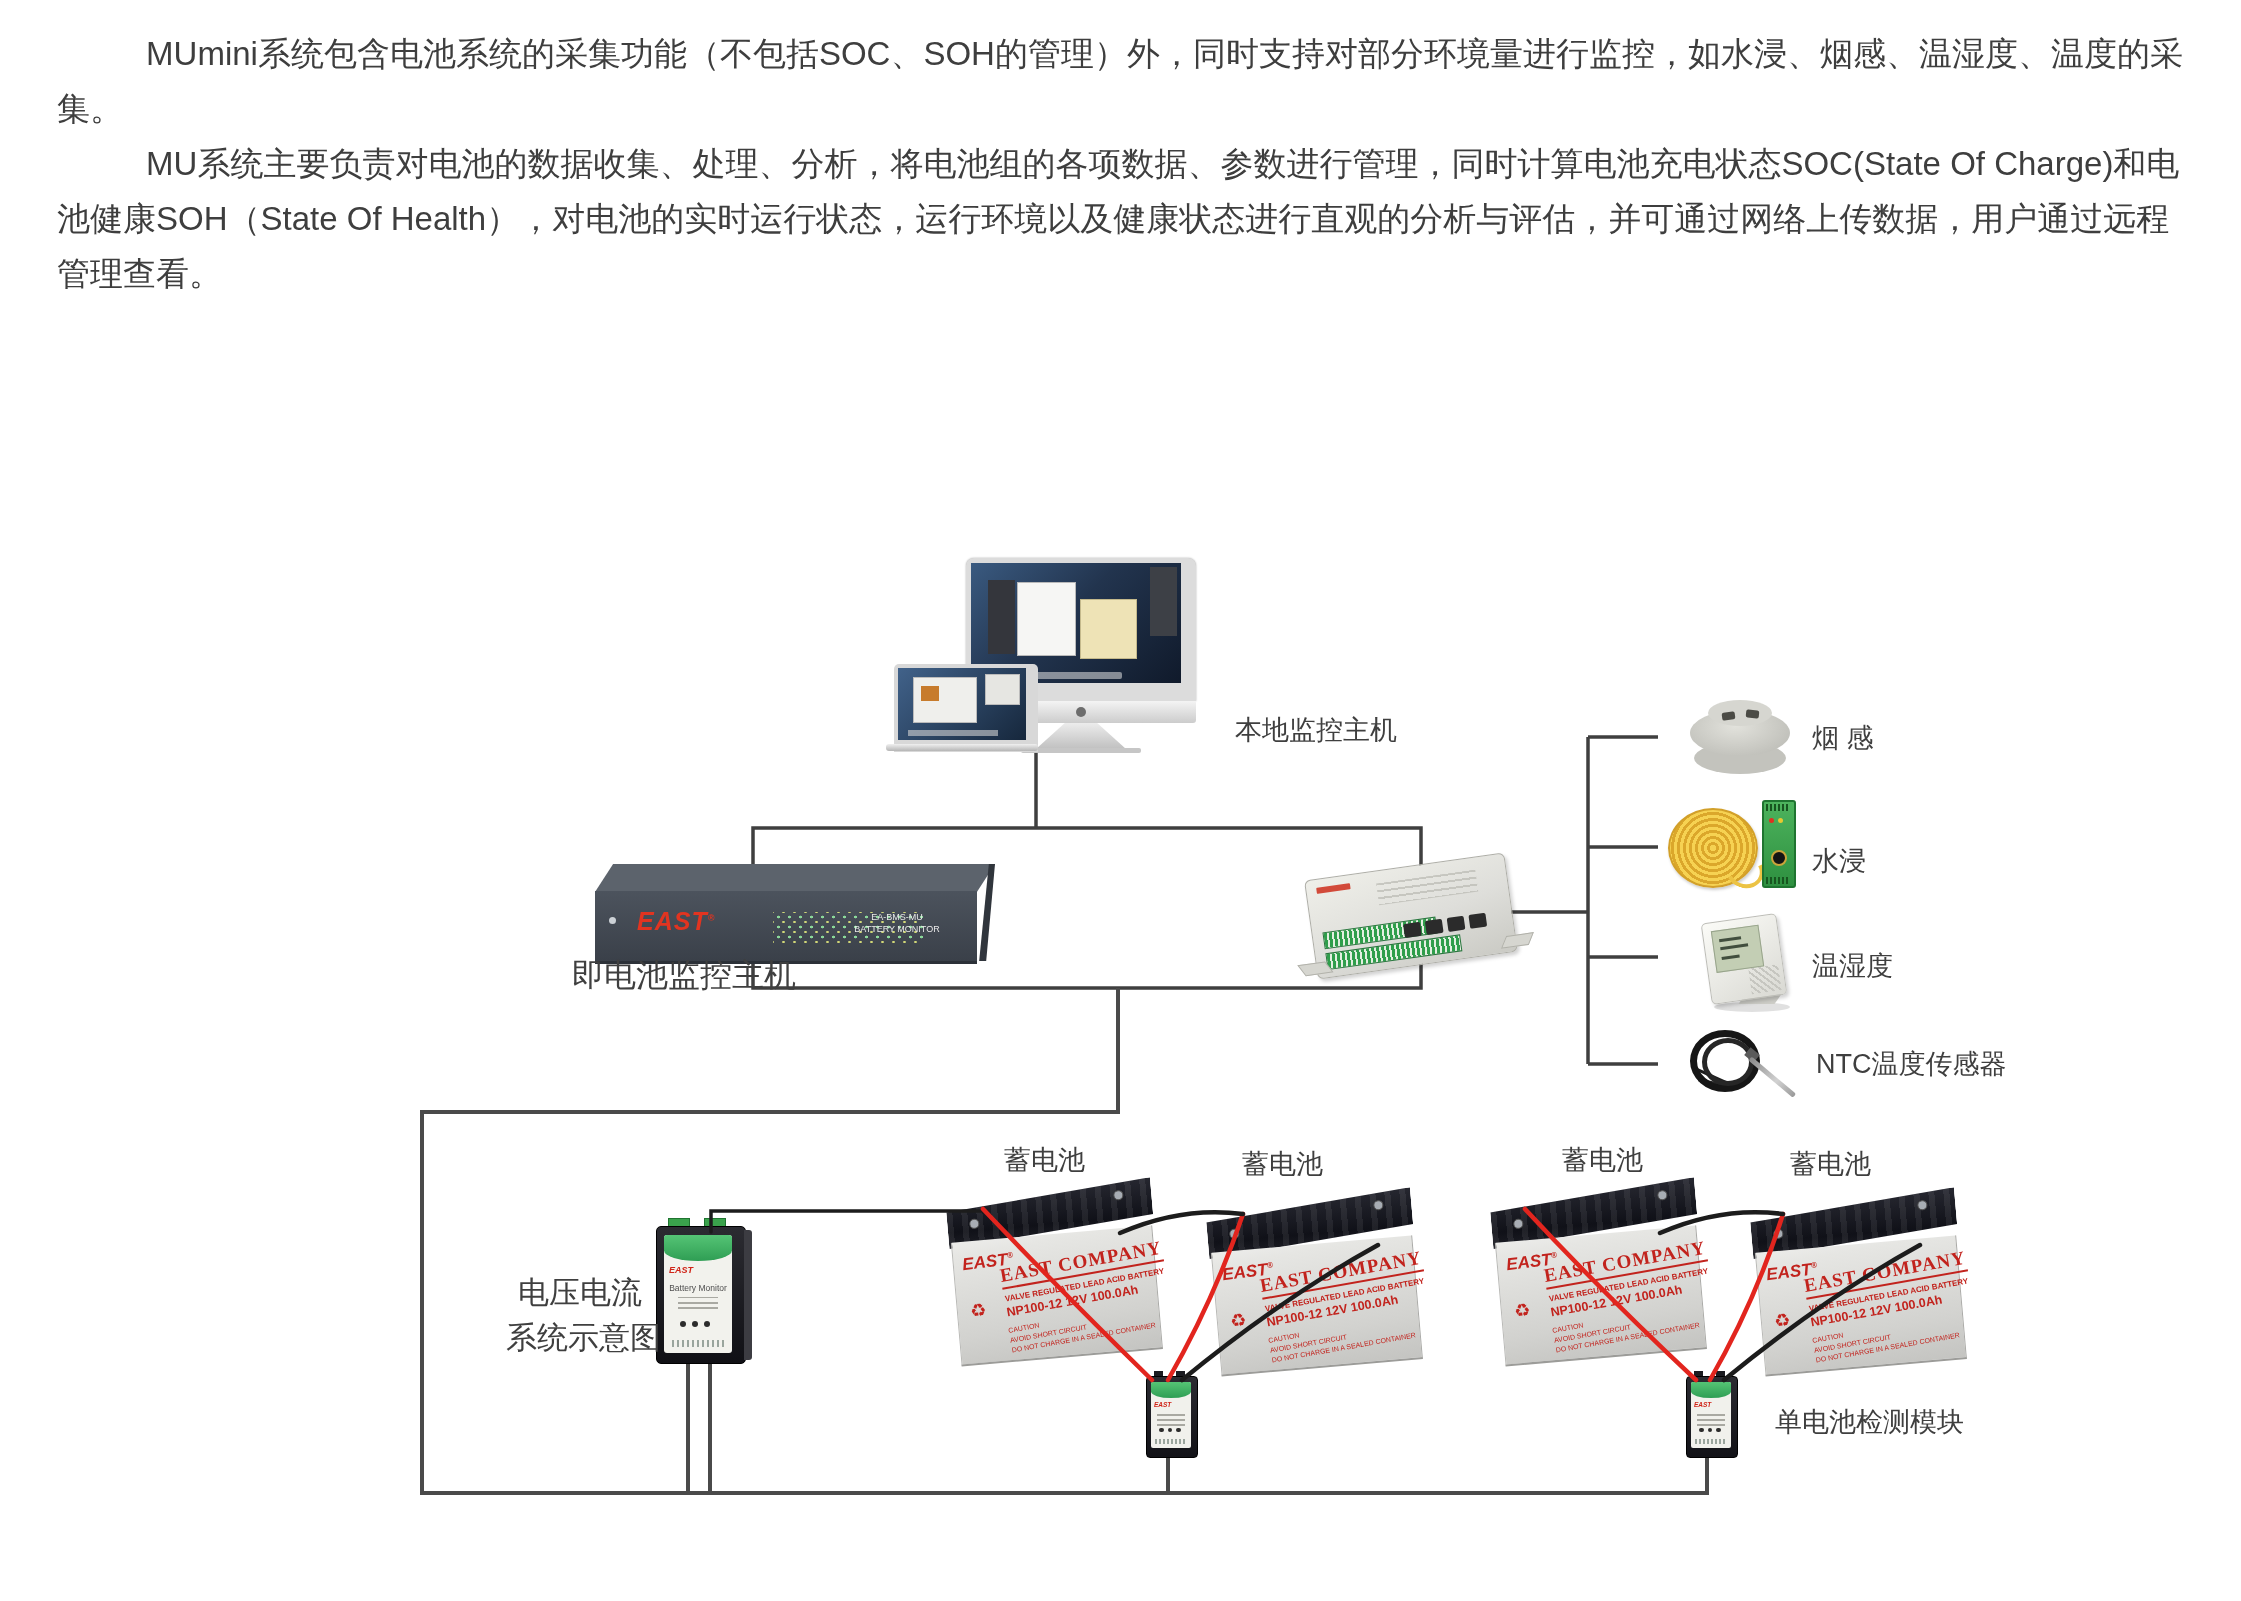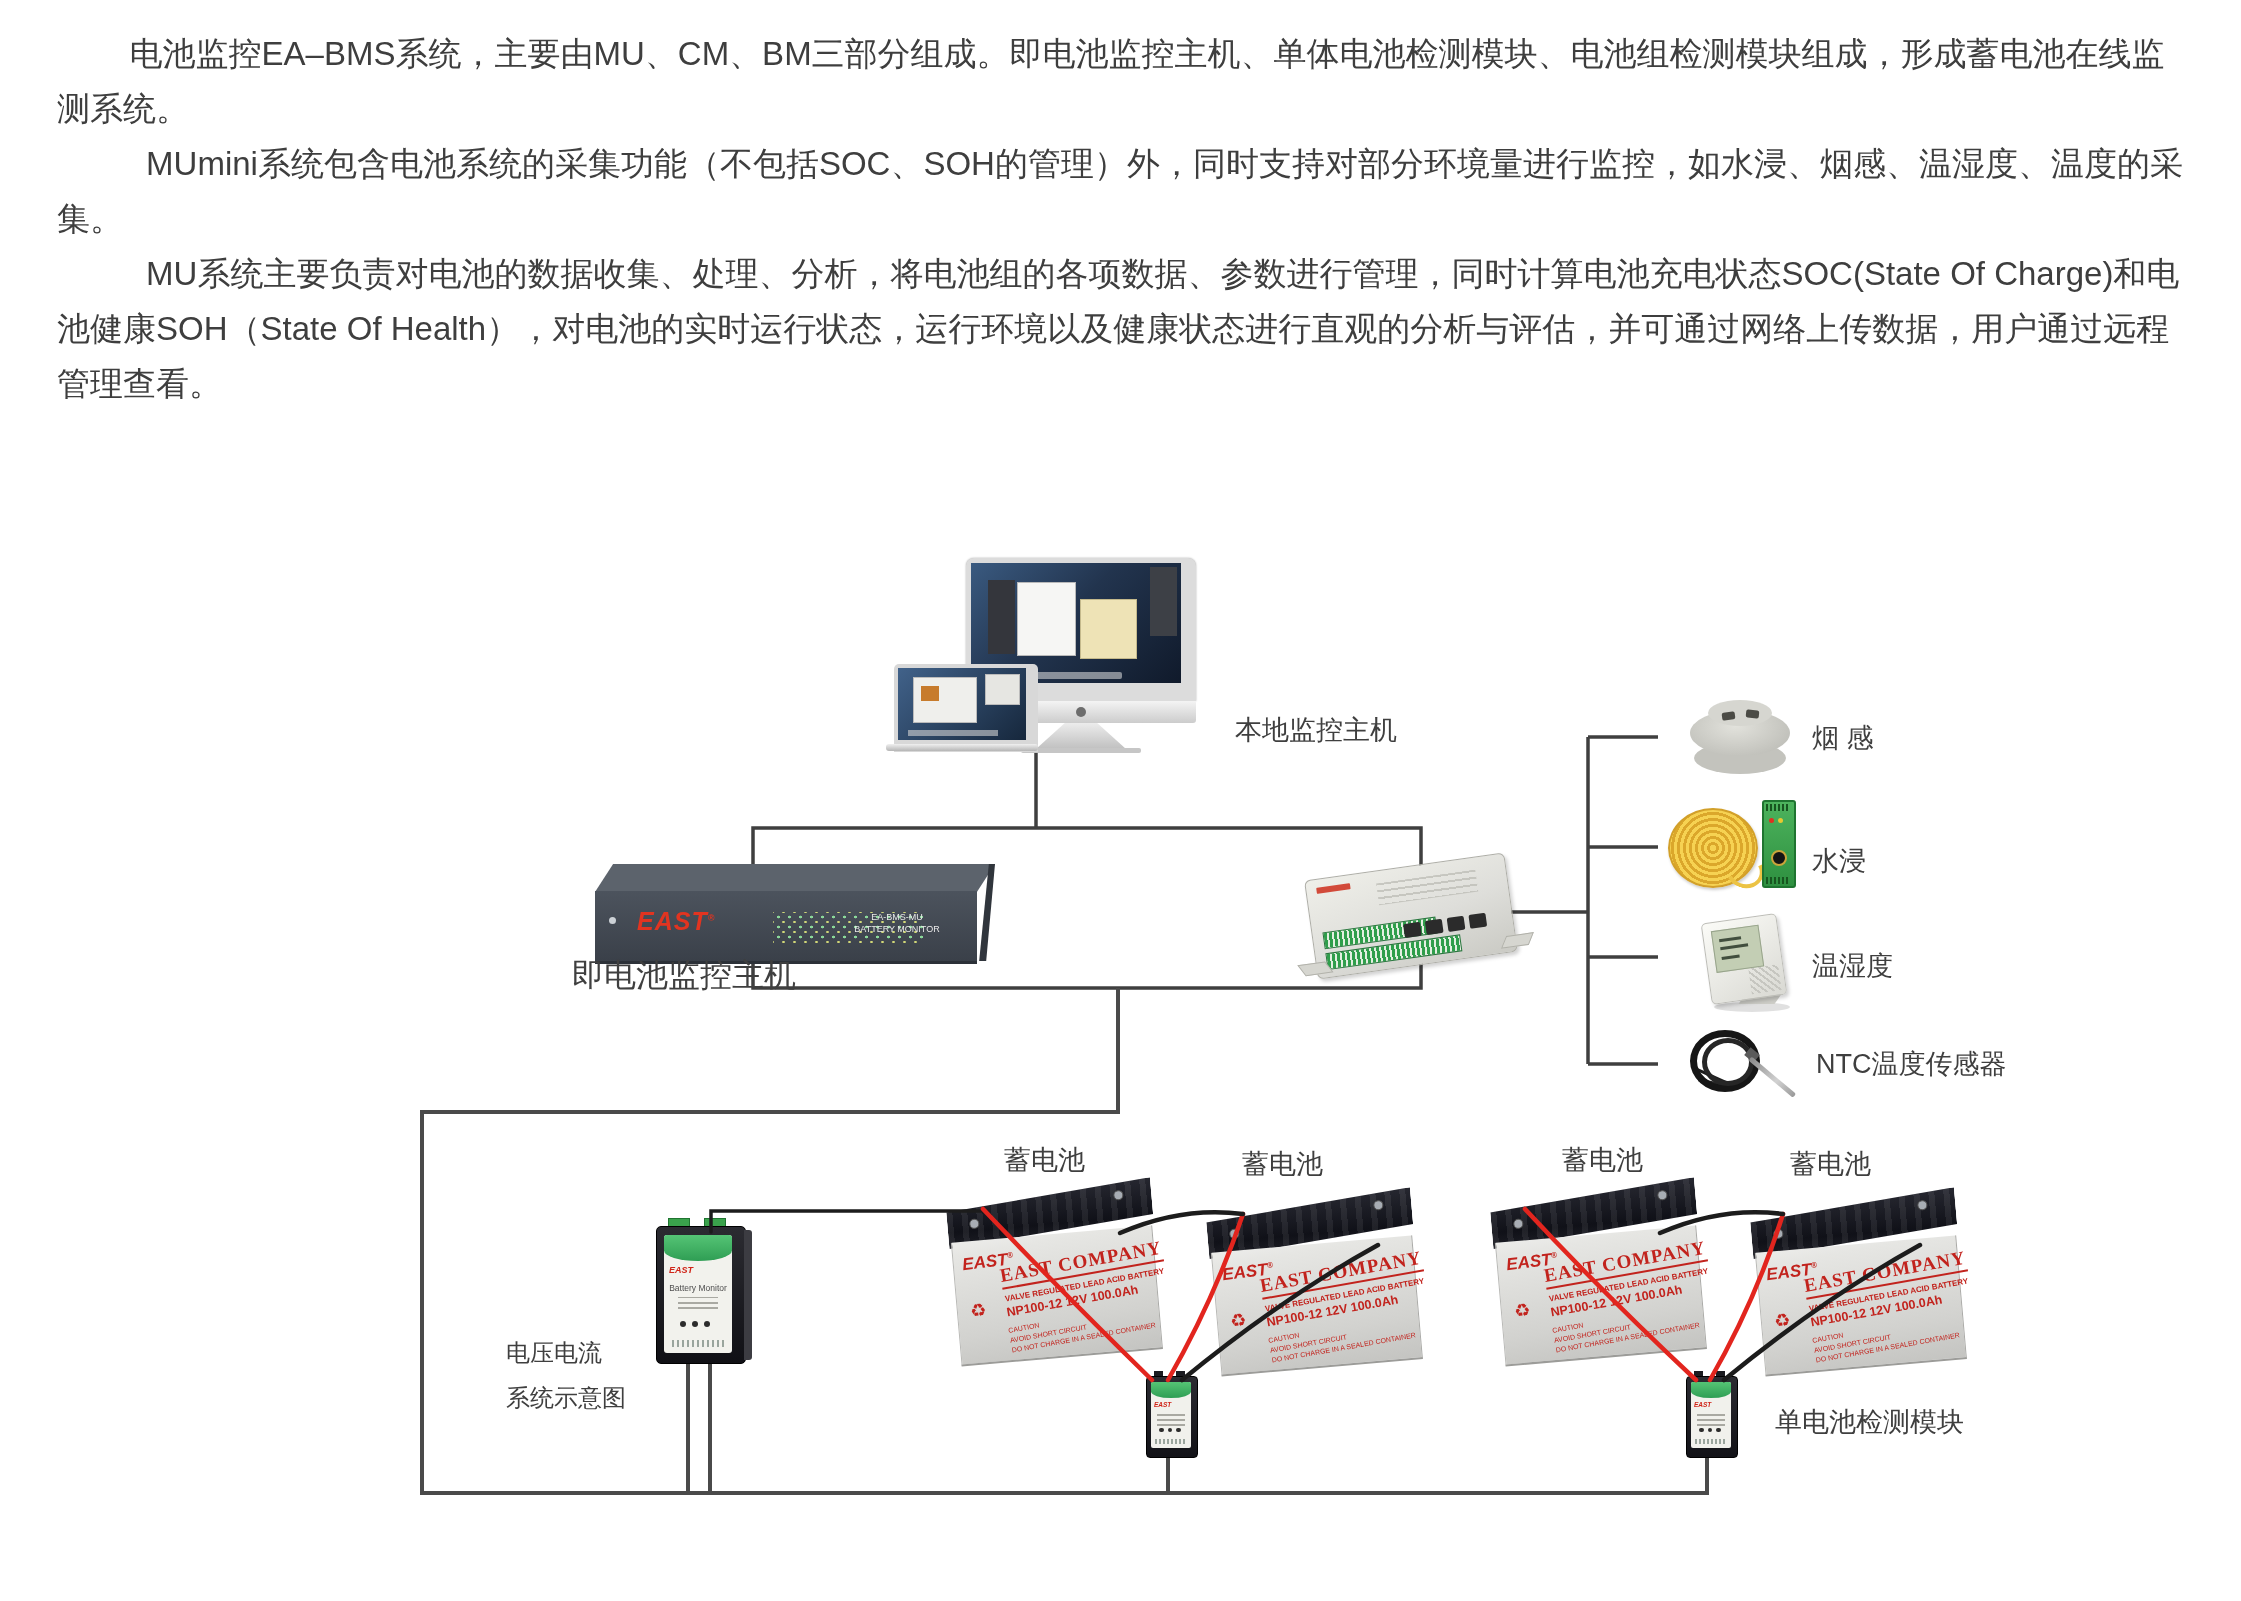--- a/index.html
+++ b/index.html
@@ -171,30 +171,29 @@
         background:repeating-linear-gradient(90deg,#9aa59d 0 2.5px,transparent 2.5px 5px);}
   
   .lb-host{left:1235px;top:712px;}
   .lb-rack{left:572px;top:954px;font-size:32px;}
   .lb-smoke{left:1812px;top:720px;}
   .lb-water{left:1812px;top:843px;}
   .lb-hum{left:1812px;top:948px;}
   .lb-ntc{left:1816px;top:1046px;}
   .lb-bat1{left:1004px;top:1142px;} .lb-bat2{left:1242px;top:1146px;}
   .lb-bat3{left:1562px;top:1142px;} .lb-bat4{left:1790px;top:1146px;}
-  .lb-vmod{left:506px;top:1330px;width:136px;text-align:left;line-height:45px;font-size:24px;}
+  .lb-vmod{left:506px;top:1270px;width:136px;text-align:right;line-height:45px;font-size:31px;}
   .lb-smod{left:1775px;top:1404px;}
 </style>
 </head>
 <body>
 
 <div class="page">
 
   <div class="intro">
-    <p class="indent-a">电池监控EA–BMS系统，主要由MU、CM、BM三部分组成。即电池监控主机、单体电池检测模块、电池组检测模块组成，形成蓄电池在线监测系统。</p>
     <p class="indent-b">MUmini系统包含电池系统的采集功能（不包括SOC、SOH的管理）外，同时支持对部分环境量进行监控，如水浸、烟感、温湿度、温度的采集。</p>
     <p class="indent-b">MU系统主要负责对电池的数据收集、处理、分析，将电池组的各项数据、参数进行管理，同时计算电池充电状态SOC(State Of Charge)和电池健康SOH（State Of Health），对电池的实时运行状态，运行环境以及健康状态进行直观的分析与评估，并可通过网络上传数据，用户通过远程管理查看。</p>
   </div>
 
 
   <svg class="wire-layer" width="2241" height="1601">
     <g stroke="#3f3f3f" stroke-width="3.5" fill="none">
       <polyline points="1036,752 1036,828"></polyline>
       <rect x="753" y="828" width="668" height="160"></rect>
       <polyline points="1510,912 1588,912"></polyline>

